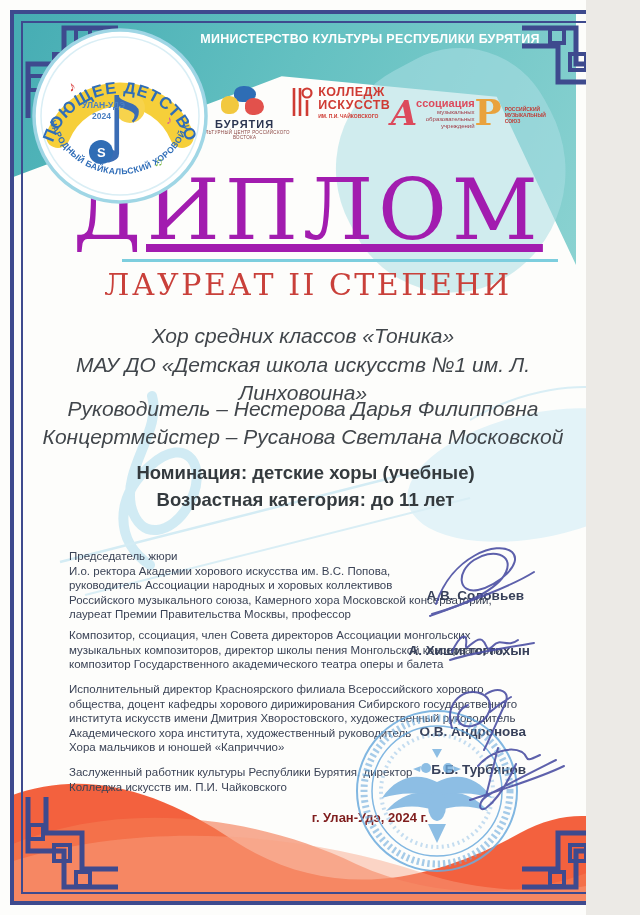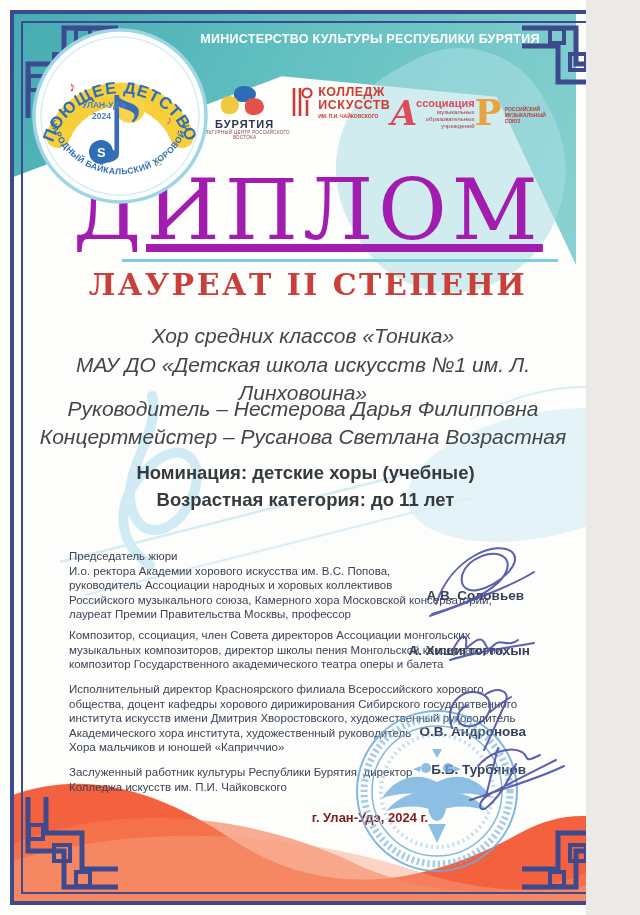--- a/index.html
+++ b/index.html
@@ -47,21 +47,21 @@
   .assoc-t2{font-size:6px;color:#a03a44;line-height:7px;white-space:pre-line;text-align:right;}
   .rms{margin-top:10px;display:flex;gap:3px;align-items:flex-end;}
   .rms-p{font-family:"DejaVu Serif",serif;font-size:36px;line-height:32px;font-weight:bold;color:#e9a23d;}
   .rms-sub{font-size:5px;font-weight:bold;color:#c23b35;text-align:left;white-space:pre-line;line-height:6px;margin-bottom:4px;}
 
   
   .title{position:absolute;left:30px;right:0;top:167px;z-index:4;text-align:center;
     font-family:"DejaVu Serif",serif;font-size:84px;line-height:86px;color:#a21caf;letter-spacing:5px;text-decoration:underline;}
   .title-underline{position:absolute;left:122px;width:436px;top:259px;height:3px;background:#7dcede;z-index:4;}
   .award{position:absolute;left:30px;right:0;top:267px;z-index:4;text-align:center;
-    font-family:"DejaVu Serif",serif;font-weight:bold;font-size:30px;color:#c9403a;letter-spacing:2.5px;}
+    font-family:"DejaVu Serif",serif;font-weight:normal;font-size:30px;color:#c9403a;letter-spacing:2.5px;}
 
   .recipient{position:absolute;left:20px;right:0;top:322px;z-index:4;text-align:center;
     font-style:italic;font-size:21px;line-height:28.5px;color:#41464b;}
   .staff{position:absolute;left:20px;right:0;top:395px;z-index:4;text-align:center;
     font-style:italic;font-size:21px;line-height:28px;color:#41464b;}
   .nomination{position:absolute;left:25px;right:0;top:459px;z-index:4;text-align:center;
     font-weight:bold;font-size:18.5px;line-height:27px;color:#343a3e;}
 
   
   .jury-bio{position:absolute;left:69px;z-index:4;font-size:11.5px;line-height:14.6px;
@@ -191,21 +191,21 @@
   <div class="title-underline"></div>
   <div class="award">ЛАУРЕАТ II СТЕПЕНИ</div>
 
   <div class="recipient">
     <div>Хор средних классов «Тоника»</div>
     <div>МАУ ДО «Детская школа искусств №1 им. Л. Линховоина»</div>
   </div>
 
   <div class="staff">
     <div>Руководитель – Нестерова Дарья Филипповна</div>
-    <div>Концертмейстер – Русанова Светлана Возрастная</div>
+    <div>Концертмейстер – Русанова Светлана Московской</div>
   </div>
 
   <div class="nomination">
     <div>Номинация: детские хоры (учебные)</div>
     <div>Возрастная категория: до 11 лет</div>
   </div>
 
   <div class="jury-bio b1">Председатель жюри
 И.о. ректора Академии хорового искусства им. В.С. Попова,
 руководитель Ассоциации народных и хоровых коллективов

